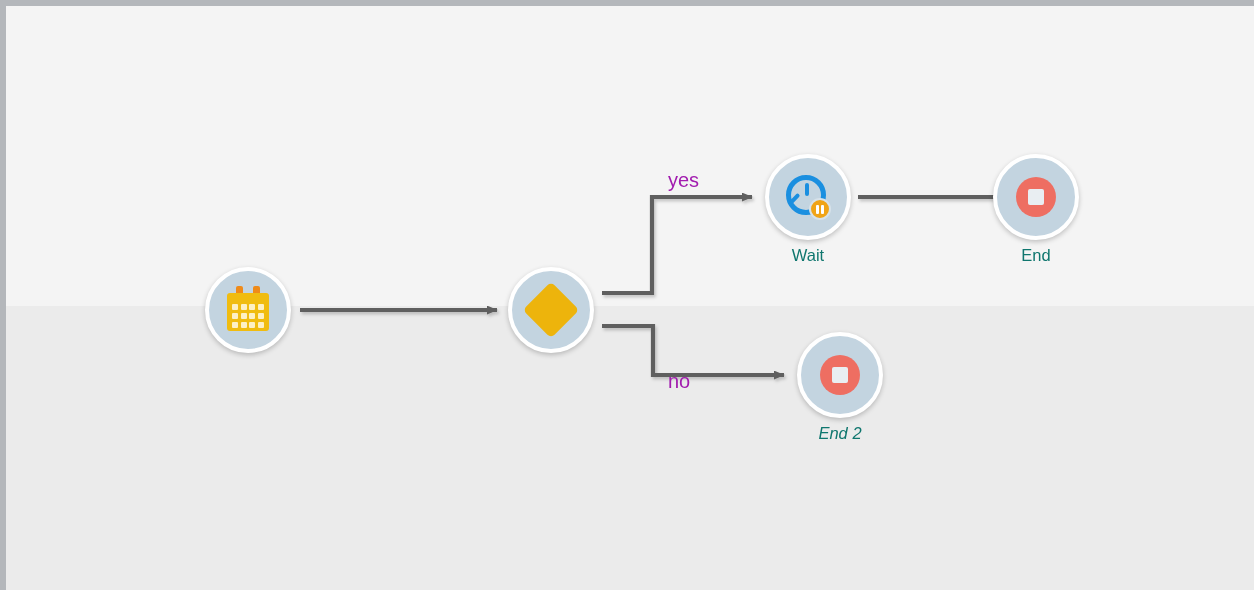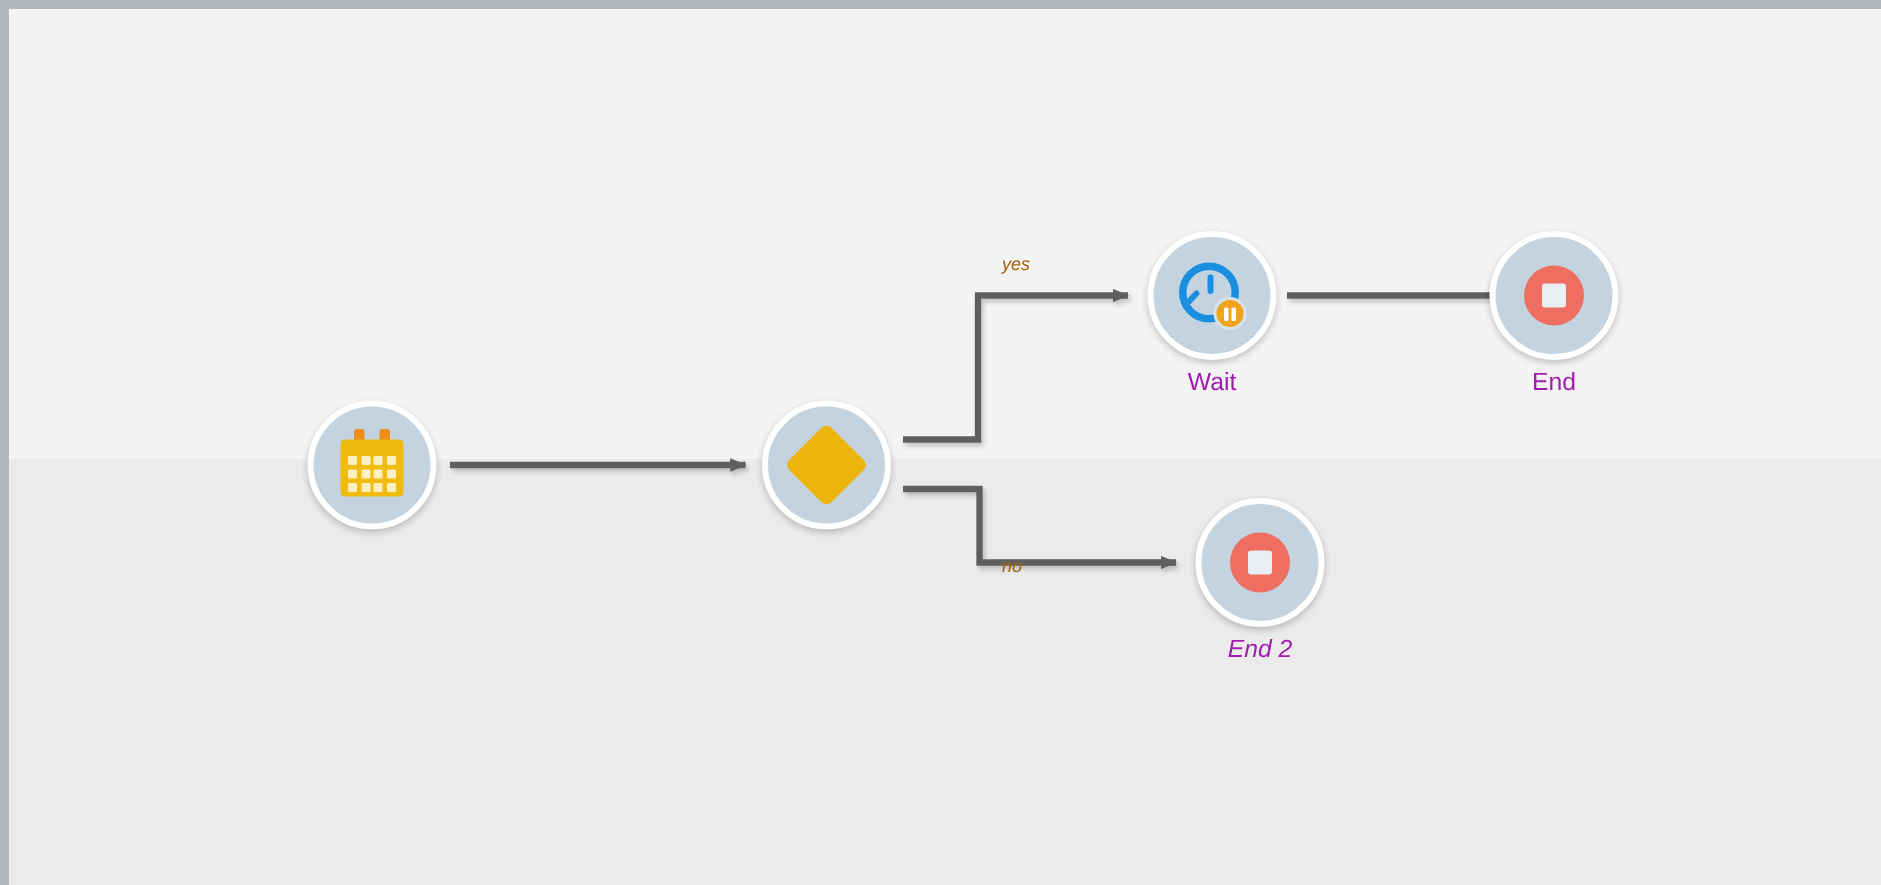--- a/index.html
+++ b/index.html
@@ -65,29 +65,28 @@
     align-items: center;
     justify-content: center;
   }
   .node-label {
     position: absolute;
     top: 92px;
     left: -60px;
     width: 206px;
     text-align: center;
     font-size: 16.5px;
+    color: #0f766e;
+    white-space: nowrap;
+  }
+  .edge-label {
+    position: absolute;
+    font-size: 20px;
     color: #a21caf;
     white-space: nowrap;
-  }
-  .edge-label {
-    position: absolute;
-    font-size: 12px;
-    color: #a16207;
-    white-space: nowrap;
-    font-style: italic;
   }
   
   .icon-wrap {
     width: 48px;
     height: 48px;
     position: relative;
   }
   
   .cal-body {
     position: absolute;

